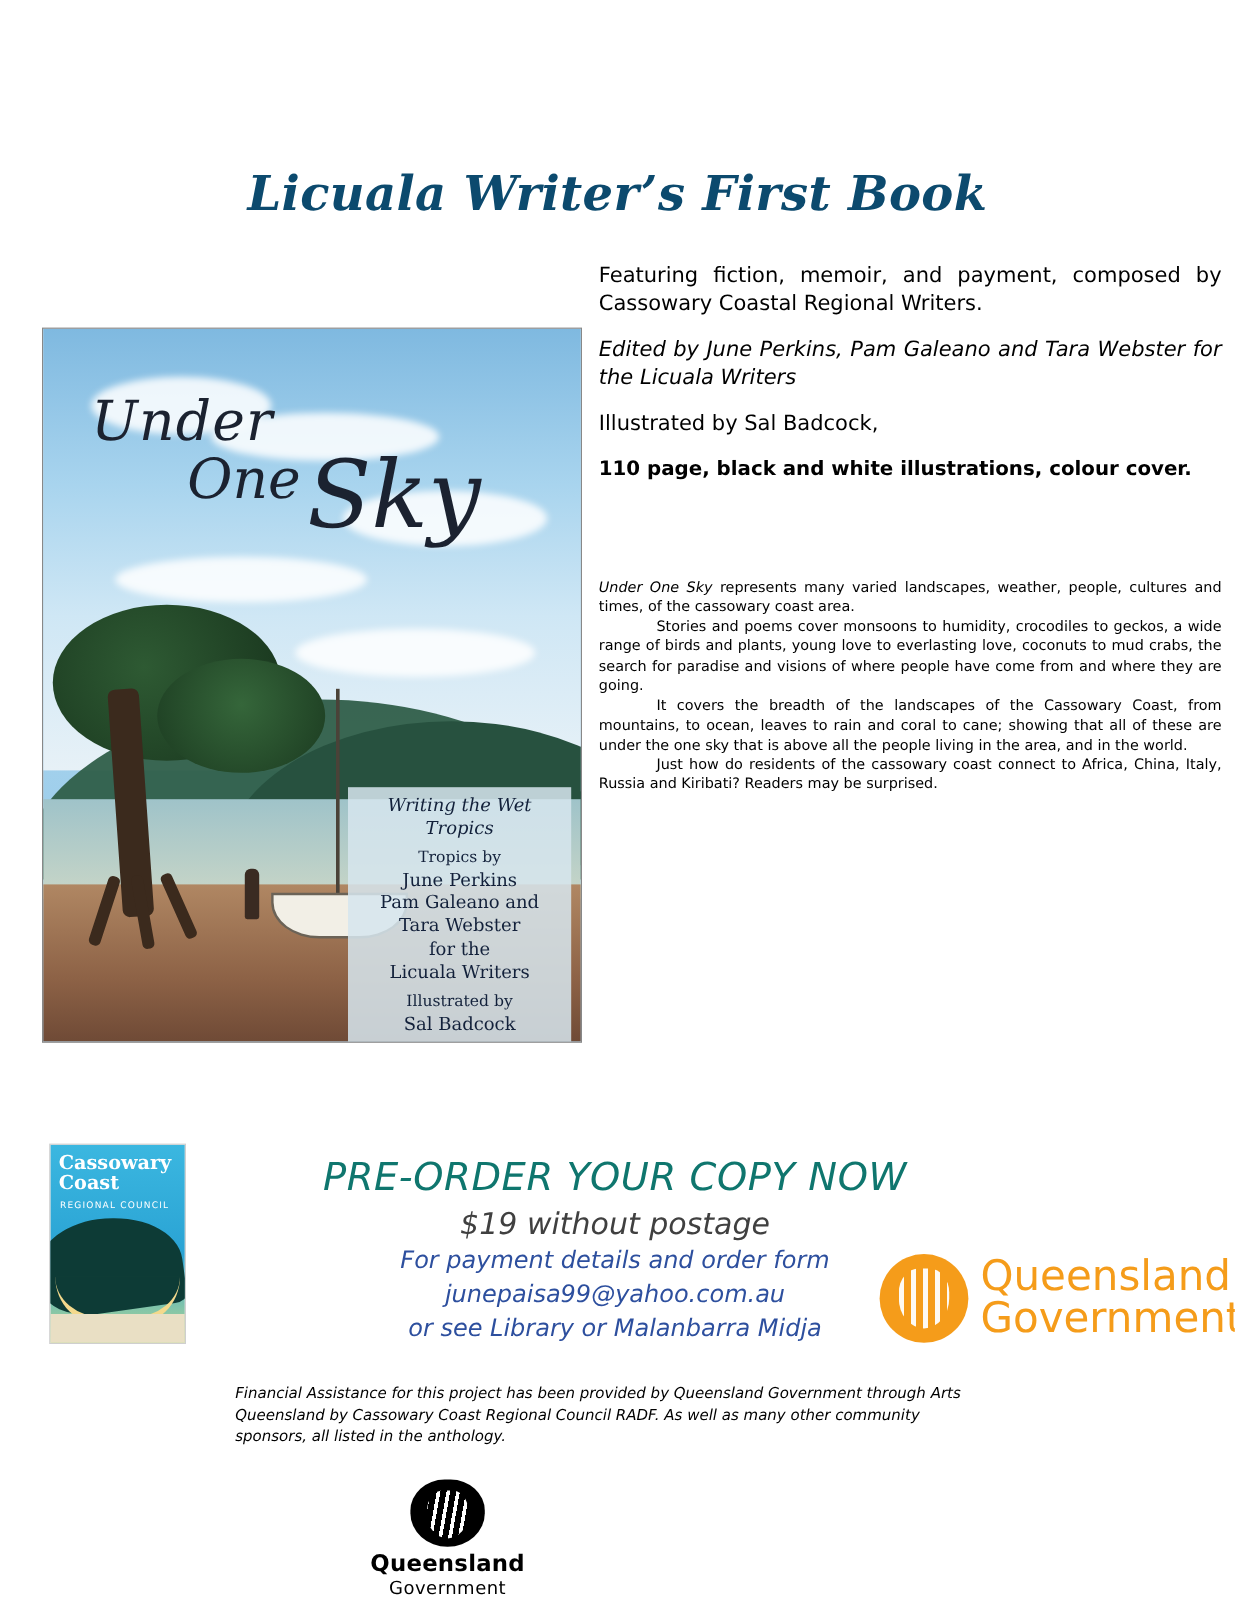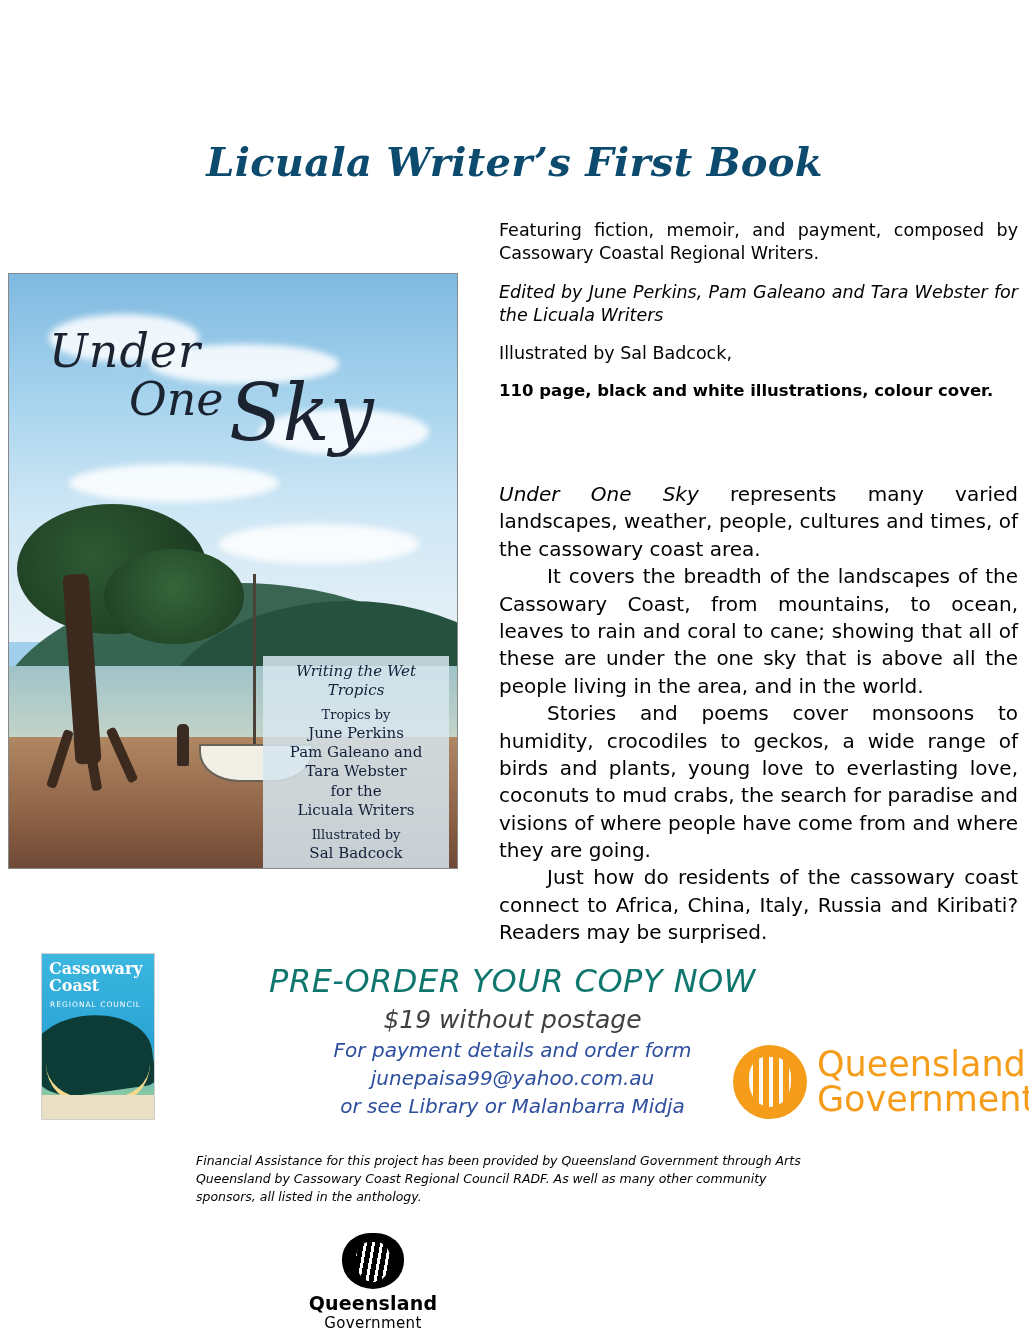--- a/index.html
+++ b/index.html
@@ -27,21 +27,21 @@
     font-style: italic;
     font-weight: bold;
     font-size: 40px;
     color: #0c4a6e;
     letter-spacing: 0.3px;
   }
 
   
   .cover {
     position: absolute;
-    left: 8px;
+    left: 35px;
     top: 273px;
     width: 448px;
     height: 594px;
     border: 1px solid #888;
     overflow: hidden;
     background: linear-gradient(#bfe0f2, #8fc6e8);
     text-decoration: underline;
   }
   .cover .sky {
     position: absolute;
@@ -183,21 +183,21 @@
   .right-col p { margin: 0 0 15px 0; }
   .blurb-intro { }
   .editors { font-style: italic; }
   .illus { }
   .pages { font-weight: bold; font-size: 16.5px; }
   .body-col {
     position: absolute;
     left: 499px;
     top: 481px;
     width: 519px;
-    font-size: 20px;
+    font-size: 12px;
     line-height: 1.37;
     text-align: justify;
   }
   .body-col p { margin: 0; text-indent: 0; }
   .body-col p.indent { text-indent: 48px; }
   .body-col em { font-style: italic; }
 
   
   .council-logo {
     position: absolute;
@@ -402,22 +402,22 @@
 
 <div class="right-col">
   <p class="blurb-intro">Featuring fiction, memoir, and payment, composed by Cassowary Coastal Regional Writers.</p>
   <p class="editors">Edited by June Perkins, Pam Galeano and Tara Webster for the Licuala Writers</p>
   <p class="illus">Illustrated by Sal Badcock,</p>
   <p class="pages">110 page, black and white illustrations, colour cover.</p>
 </div>
 
 <div class="body-col">
   <p><em>Under One Sky</em><span> represents many varied landscapes, weather, people, cultures and times, of the cassowary coast area.</span></p>
+  <p class="indent">Stories and poems cover monsoons to humidity, crocodiles to geckos, a wide range of birds and plants, young love to everlasting love, coconuts to mud crabs, the search for paradise and visions of where people have come from and where they are going.</p>
   <p class="indent">It covers the breadth of the landscapes of the Cassowary Coast, from mountains, to ocean, leaves to rain and coral to cane; showing that all of these are under the one sky that is above all the people living in the area, and in the world.</p>
-  <p class="indent">Stories and poems cover monsoons to humidity, crocodiles to geckos, a wide range of birds and plants, young love to everlasting love, coconuts to mud crabs, the search for paradise and visions of where people have come from and where they are going.</p>
   <p class="indent">Just how do residents of the cassowary coast connect to Africa, China, Italy, Russia and Kiribati? Readers may be surprised.</p>
 </div>
 
 <div class="council-logo">
   <div class="cc-text">
     <div>Cassowary</div>
     <div>Coast</div>
   </div>
   <div class="cc-sub">REGIONAL COUNCIL</div>
   <div class="cc-bird"></div>

